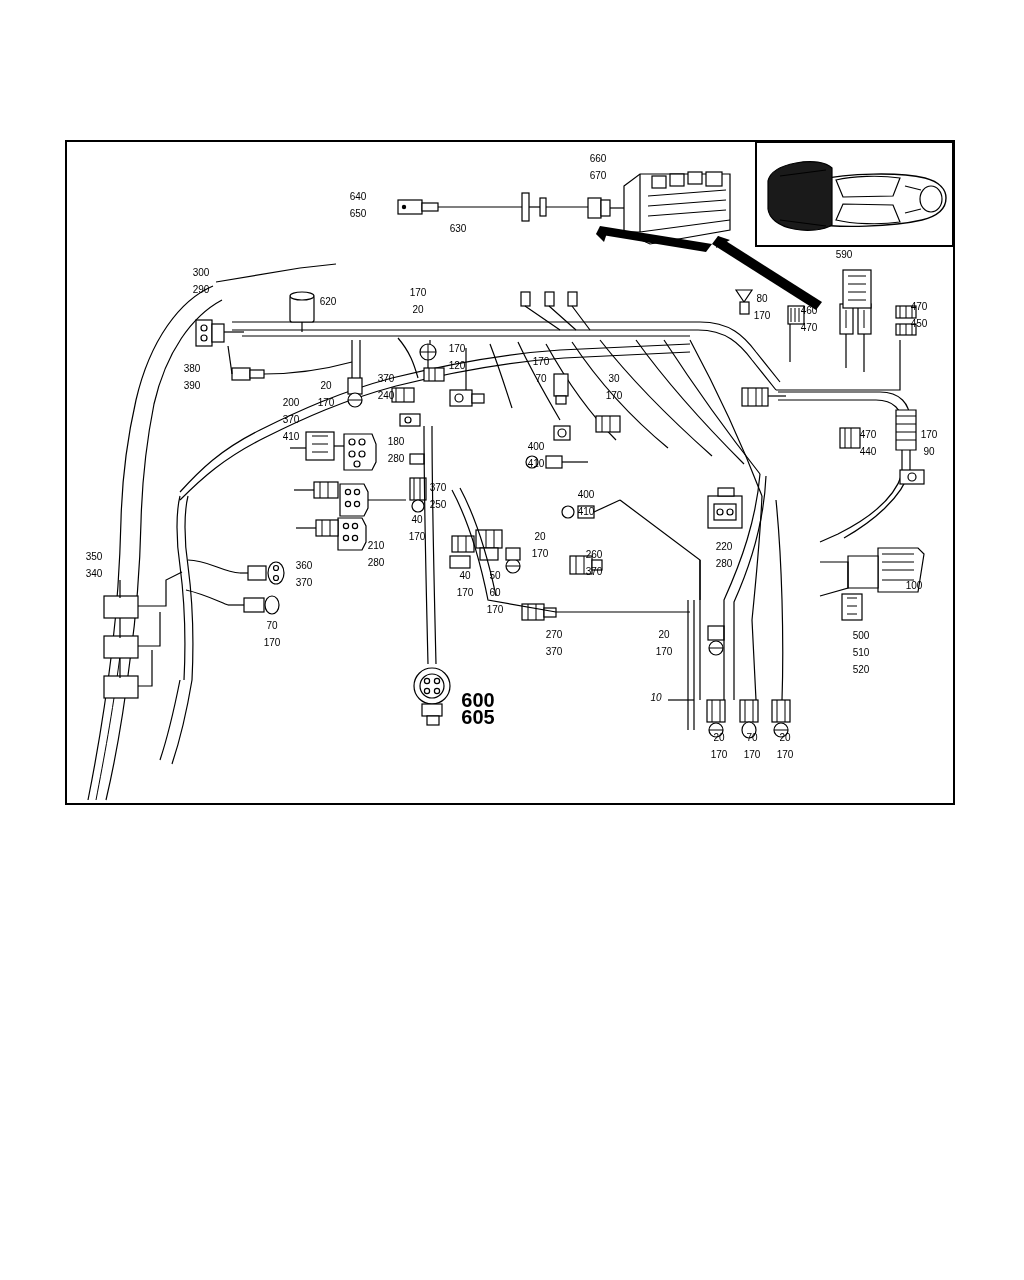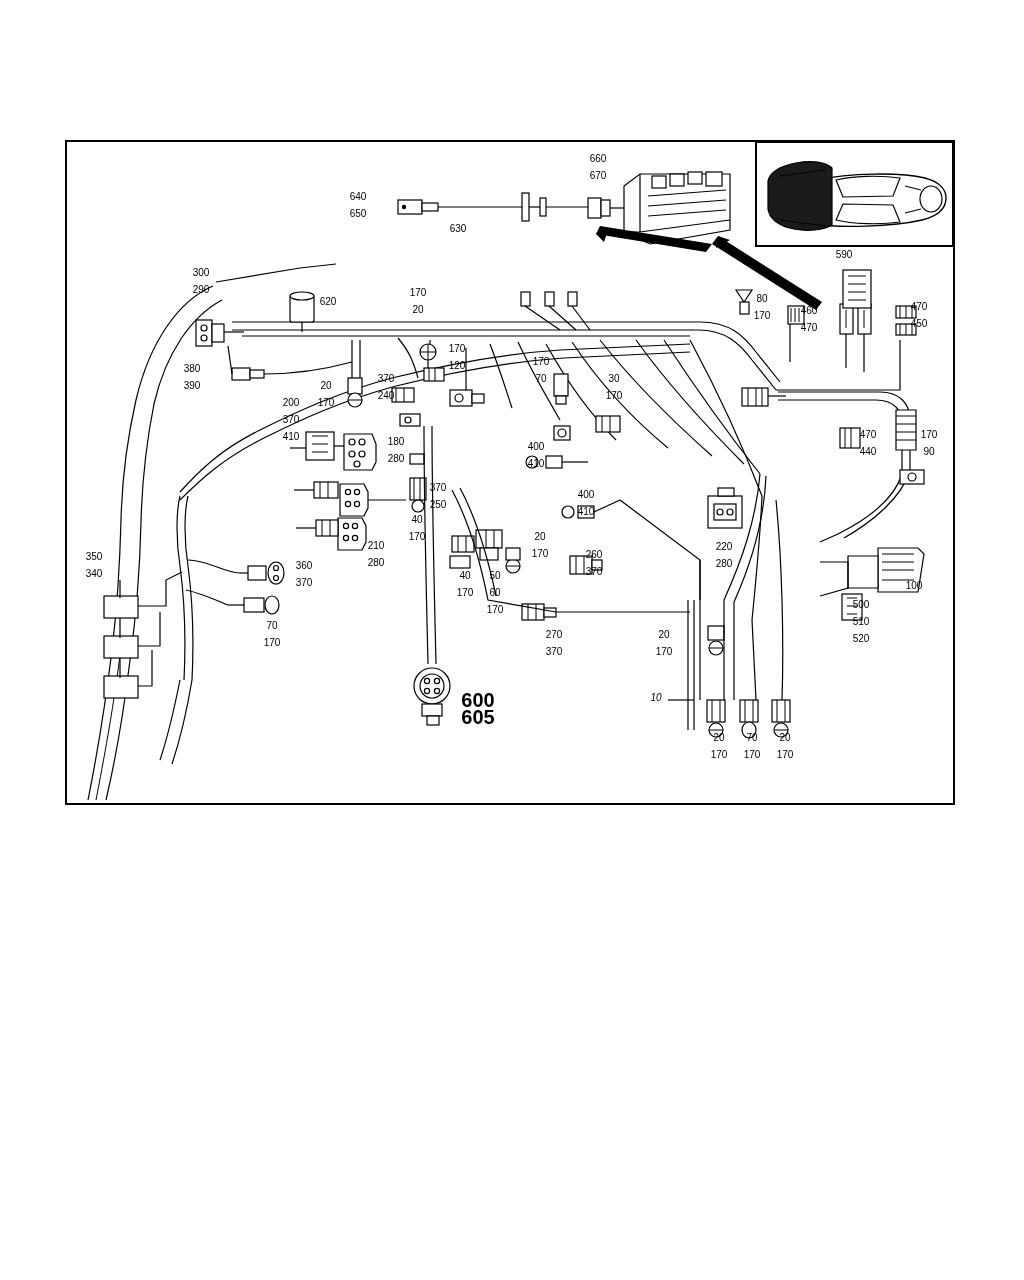--- a/index.html
+++ b/index.html
@@ -468,21 +468,21 @@
   <div class="label" style="left:74px; top:548px; width:40px;">350
 340</div>
   <div class="label" style="left:284px; top:557px; width:40px;">360
 370</div>
   <div class="label" style="left:445px; top:567px; width:40px;">40
 170</div>
   <div class="label" style="left:475px; top:567px; width:40px;">50
 60
 170</div>
   <div class="label" style="left:894px; top:577px; width:40px;">100</div>
-  <div class="label" style="left:841px; top:596px; width:40px;">500
+  <div class="label" style="left:841px; top:627px; width:40px;">500
 510
 520</div>
   <div class="label" style="left:252px; top:617px; width:40px;">70
 170</div>
   <div class="label" style="left:534px; top:626px; width:40px;text-align:center;">270
 370</div>
   <div class="label" style="left:644px; top:626px; width:40px;">20
 170</div>
   <div class="label" style="left:636px; top:689px; width:40px;font-style:italic;">10</div>
   <div class="label bold" style="left:456px; top:692px; width:44px;">600

